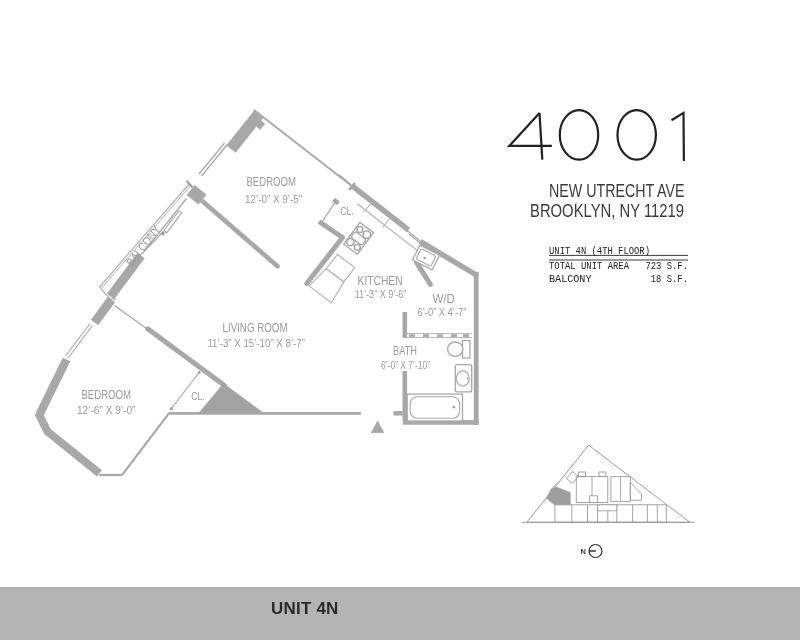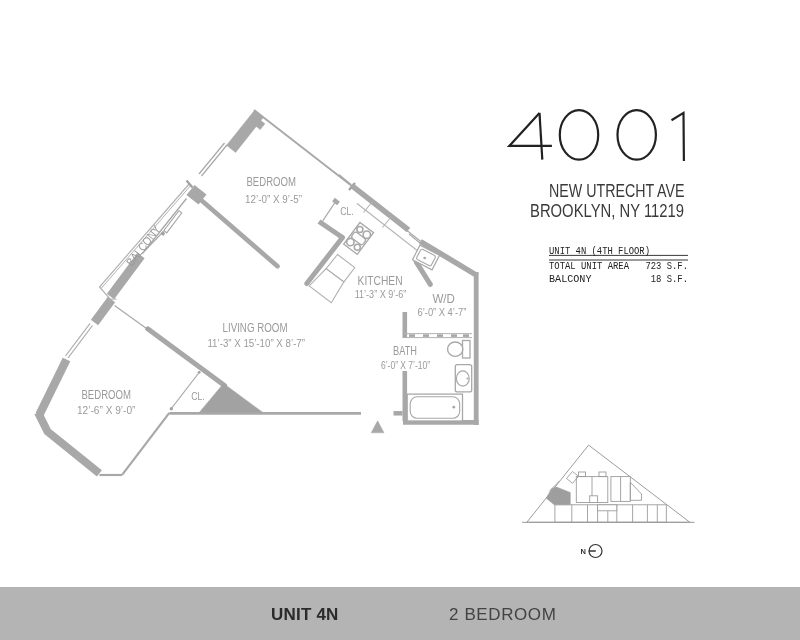--- a/index.html
+++ b/index.html
@@ -1,17 +1,17 @@
 <!DOCTYPE html>
 <html><head>
 <meta charset="utf-8">
 <style>
 html,body{margin:0;padding:0;background:#ffffff;width:800px;height:640px;overflow:hidden;}
 .bar{position:absolute;left:0;top:587px;width:800px;height:53px;background:#b4b4b4;}
-.bar .u{position:absolute;left:271px;top:18px;font-family:"Liberation Sans",sans-serif;font-size:17px;font-weight:bold;color:#2b2b2b;letter-spacing:0.2px;}
+.bar .u{position:absolute;left:271px;top:12px;font-family:"Liberation Sans",sans-serif;font-size:17px;font-weight:bold;color:#2b2b2b;letter-spacing:0.2px;}
 .bar .b{position:absolute;left:449px;top:18px;font-family:"Liberation Sans",sans-serif;font-size:17px;color:#434343;letter-spacing:0.6px;}
 </style>
 </head>
 <body>
 
 <svg width="800" height="640" viewBox="0 0 800 640" style="position:absolute;left:0;top:0">
 
 <g>
 
 <text x="271.2" y="186" font-family="Liberation Sans, sans-serif" font-size="12.5" fill="#9a9a9a" letter-spacing="0" text-anchor="middle" font-weight="normal" textLength="49.5" lengthAdjust="spacingAndGlyphs">BEDROOM</text>
@@ -214,14 +214,13 @@
 
 <circle cx="595.5" cy="551.0" r="6.5" fill="none" stroke="#333333" stroke-width="1.2"></circle>
 <line x1="588.8" y1="551.0" x2="595.8" y2="551.0" stroke="#333333" stroke-width="1.5" stroke-linecap="butt"></line>
 <text x="583.2" y="553.8" font-family="Liberation Sans, sans-serif" font-size="7.5" fill="#333333" letter-spacing="0" text-anchor="middle" font-weight="bold">N</text>
 </svg>
 
 <div class="bar">
 
 <div class="u">UNIT 4N</div>
 
-<div class="b">2 BEDROOM</div>
 </div>
 
 </body></html>

